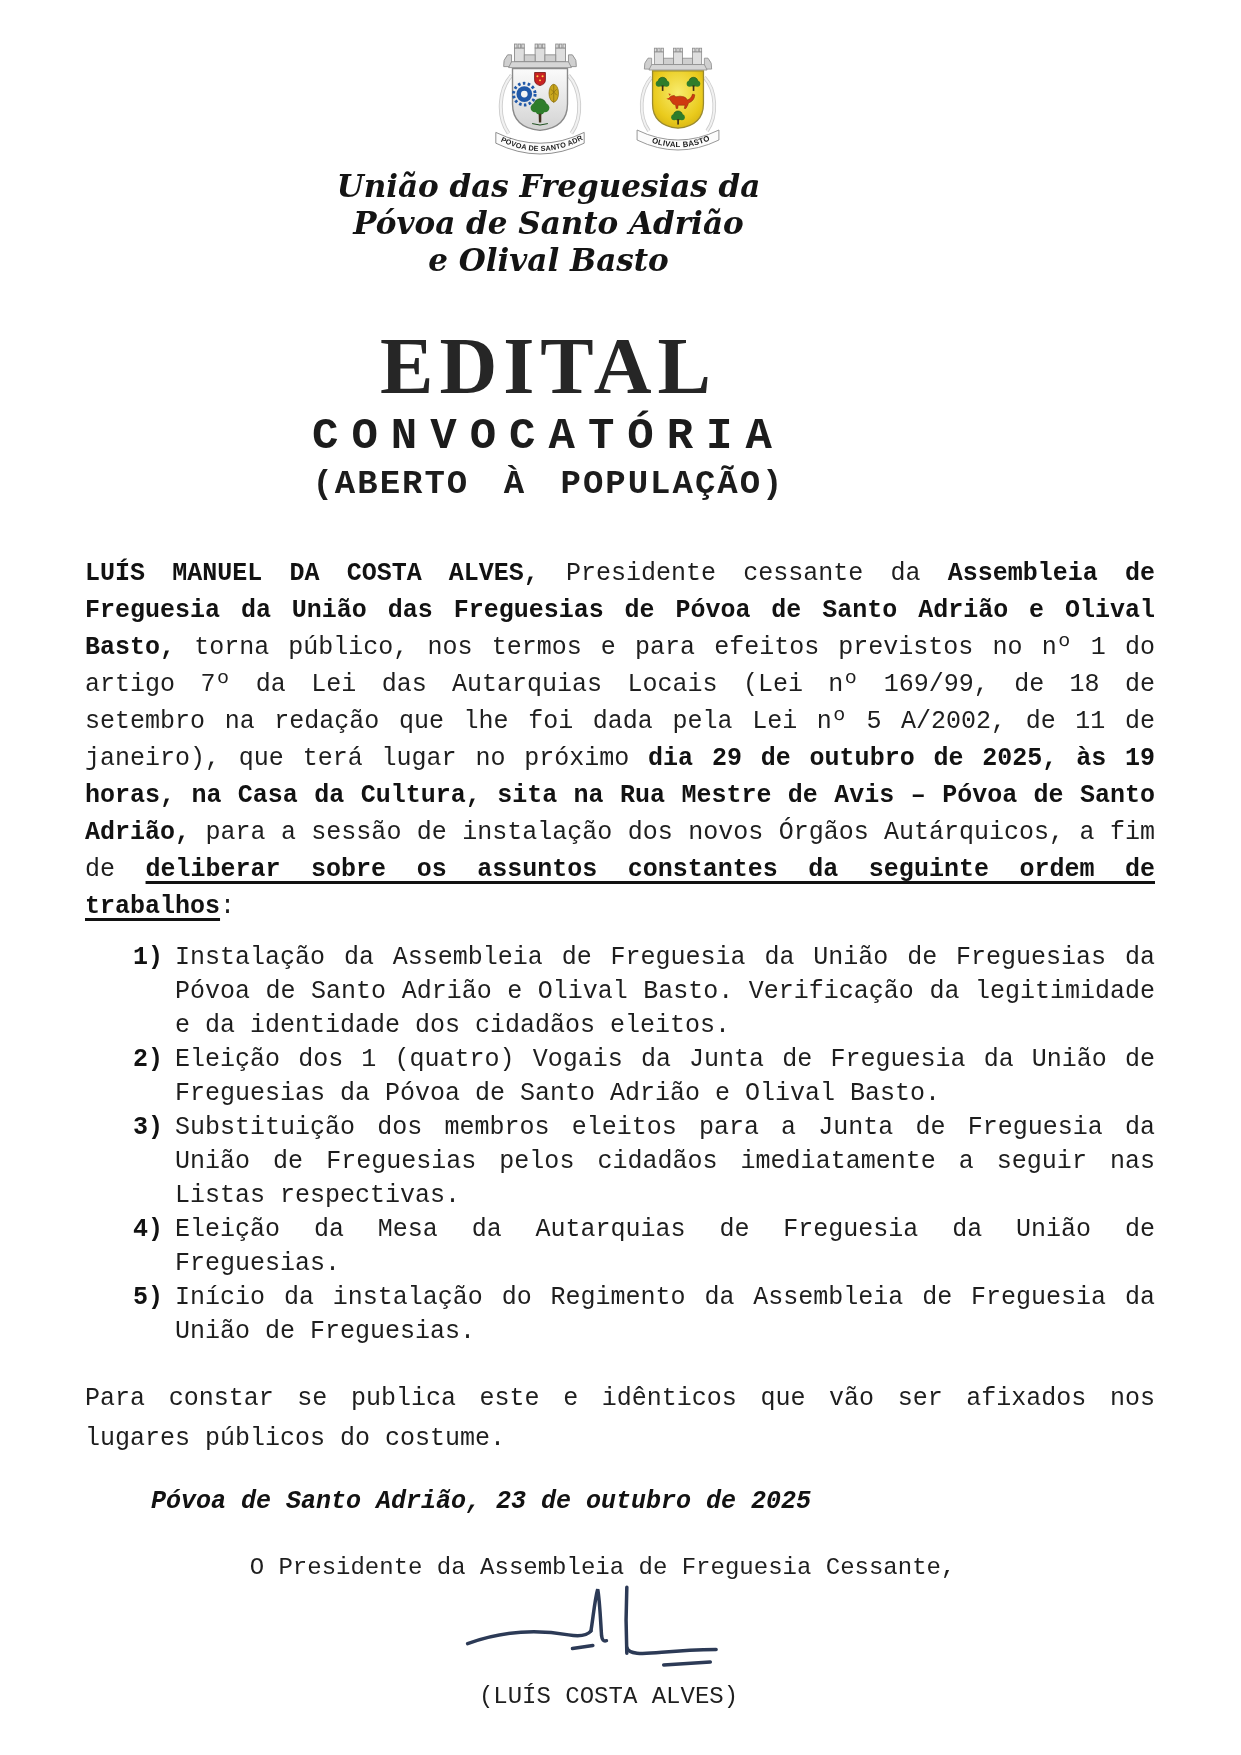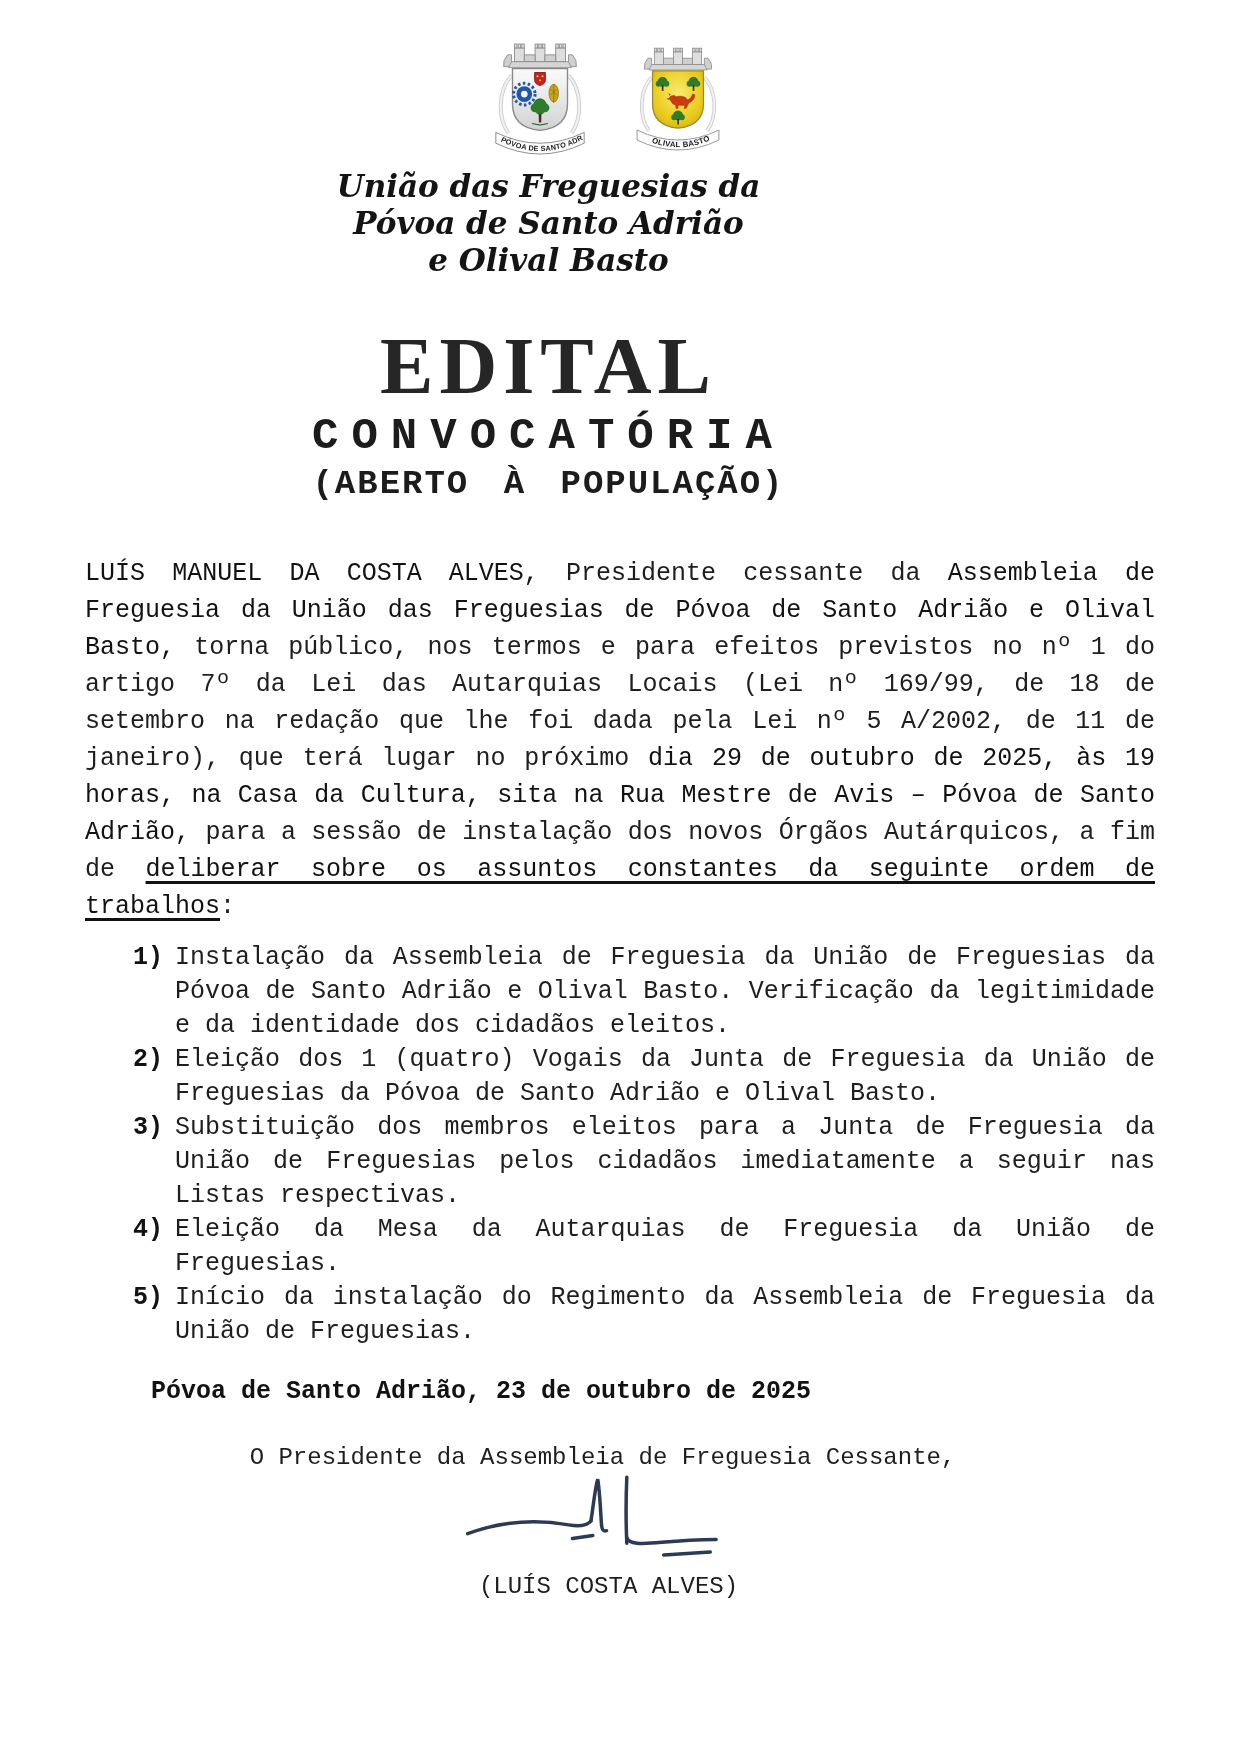--- a/index.html
+++ b/index.html
@@ -33,28 +33,28 @@
     margin-top:4px;text-align:center;transform:translateX(-72px);
     font-weight:700;font-size:44px;line-height:50px;letter-spacing:13px;color:#1c1c1c;
   }
   .title-note{
     margin-top:0px;text-align:center;transform:translateX(-72px);
     font-weight:700;font-size:34px;line-height:46px;letter-spacing:2px;word-spacing:12px;color:#1c1c1c;
   }
   
   .content{margin:48px 86px 0 85px;font-size:25px;}
   .p-intro{margin:0;text-align:justify;line-height:37px;}
-  .b{font-weight:400;color:#121212;}
+  .b{font-weight:700;color:#121212;}
   .u{text-decoration:underline;text-decoration-thickness:2.5px;text-underline-offset:5px;}
   .agenda{margin-top:16px;margin-left:48px;line-height:34px;}
   .agenda-item{display:flex;}
   .agenda-item .num{flex:0 0 42px;font-weight:700;color:#121212;}
   .agenda-item .txt{flex:1;text-align:justify;}
   .p-close{margin:30px 0 0 0;text-align:justify;line-height:40px;}
-  .dateline{margin:28px 0 0 66px;font-weight:700;color:#121212;}
+  .dateline{margin:28px 0 0 66px;font-weight:700;color:#121212;font-style:italic;}
   
   .sig-role{margin-top:38px;text-align:center;font-size:24px;transform:translateX(-18px);}
   .sig-wrap{text-align:center;margin-top:0px;height:100px;}
   .sig{display:inline-block;}
   .sig-name{text-align:center;font-size:24px;margin-top:2px;transform:translateX(-12px);}
 </style>
 </head>
 <body>
 
 <div class="page">
@@ -227,20 +227,21 @@
       <div class="agenda-item">
         <span class="num">4)</span>
         <span class="txt">Eleição da Mesa da Autarquias de Freguesia da União de Freguesias.</span>
       </div>
       <div class="agenda-item">
         <span class="num">5)</span>
         <span class="txt">Início da instalação do Regimento da Assembleia de Freguesia da União de Freguesias.</span>
       </div>
     </div>
 
+    <p class="p-close">Para constar se publica este e idênticos que vão ser afixados nos lugares públicos do costume.</p>
 
     <p class="dateline">Póvoa de Santo Adrião, 23 de outubro de 2025</p>
   </div>
 
   <div class="sig-role">O Presidente da Assembleia de Freguesia Cessante,</div>
 
   <div class="sig-wrap">
     <svg class="sig" width="330" height="98" viewBox="0 0 340 100">
       <g fill="none" stroke="#2c3a56" stroke-width="3.6" stroke-linecap="round">
         <path d="M12 64 C45 52 82 49 116 55 C128 57 135 56 139 51"></path>

